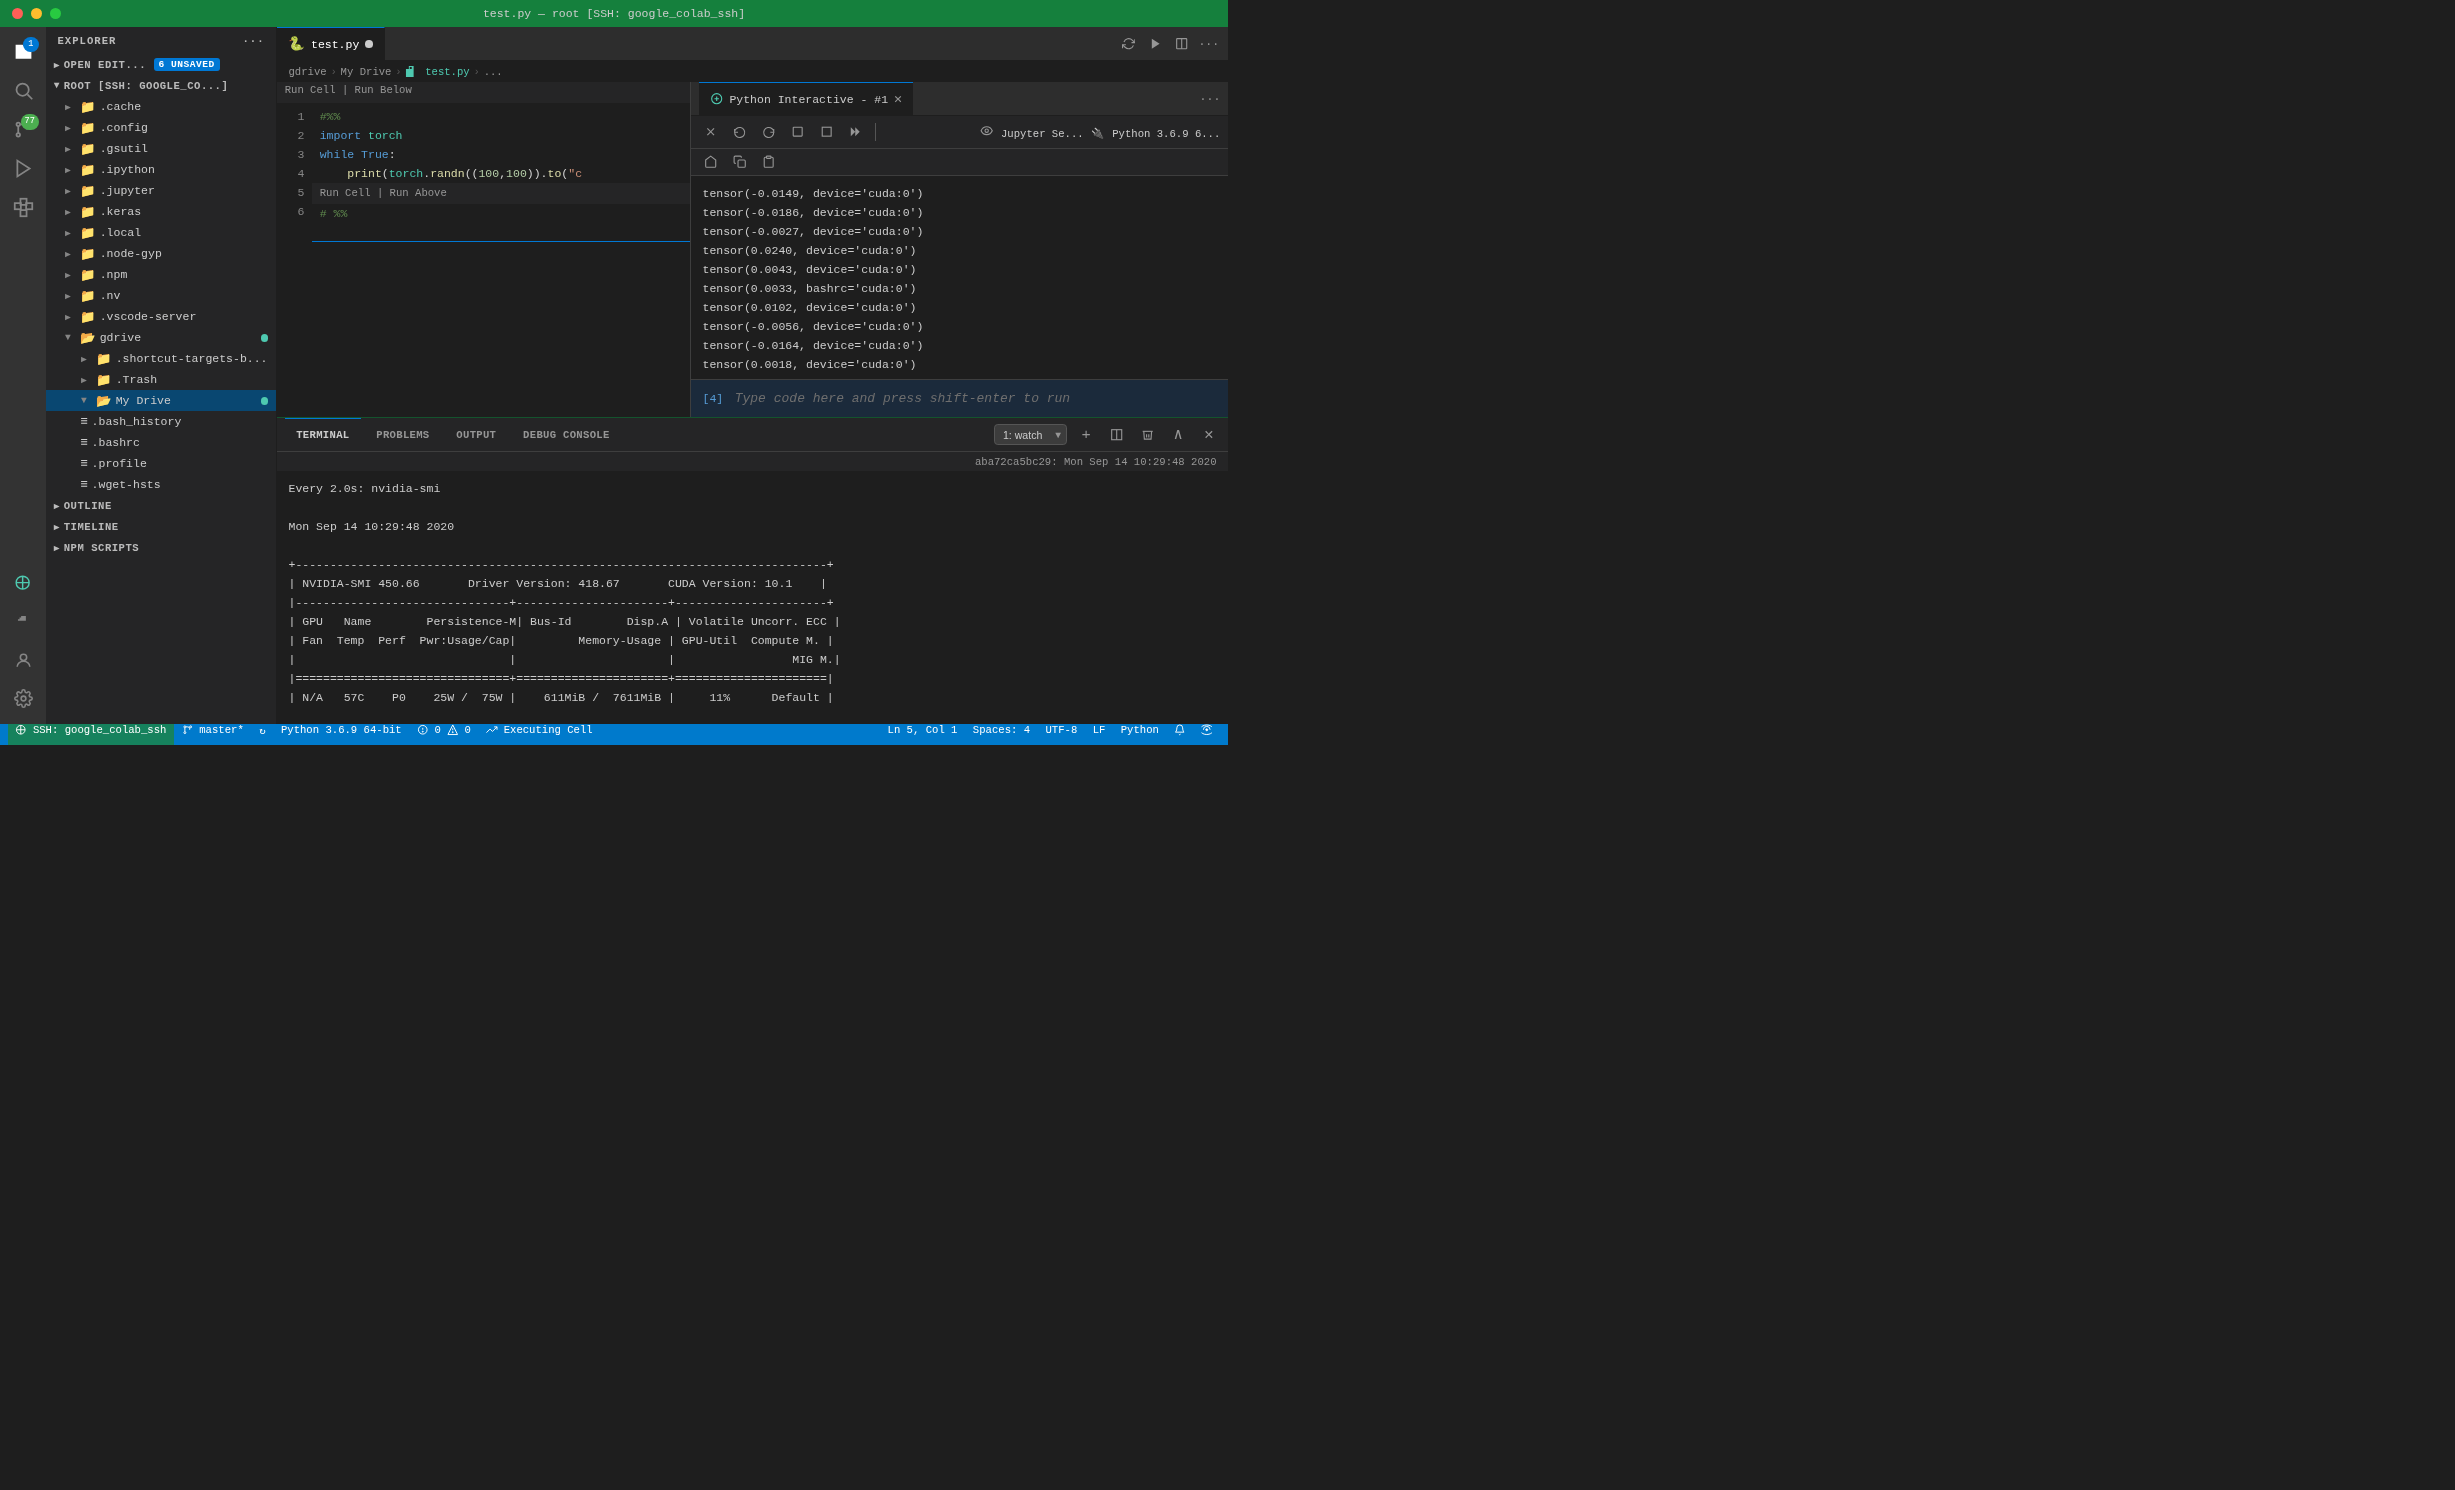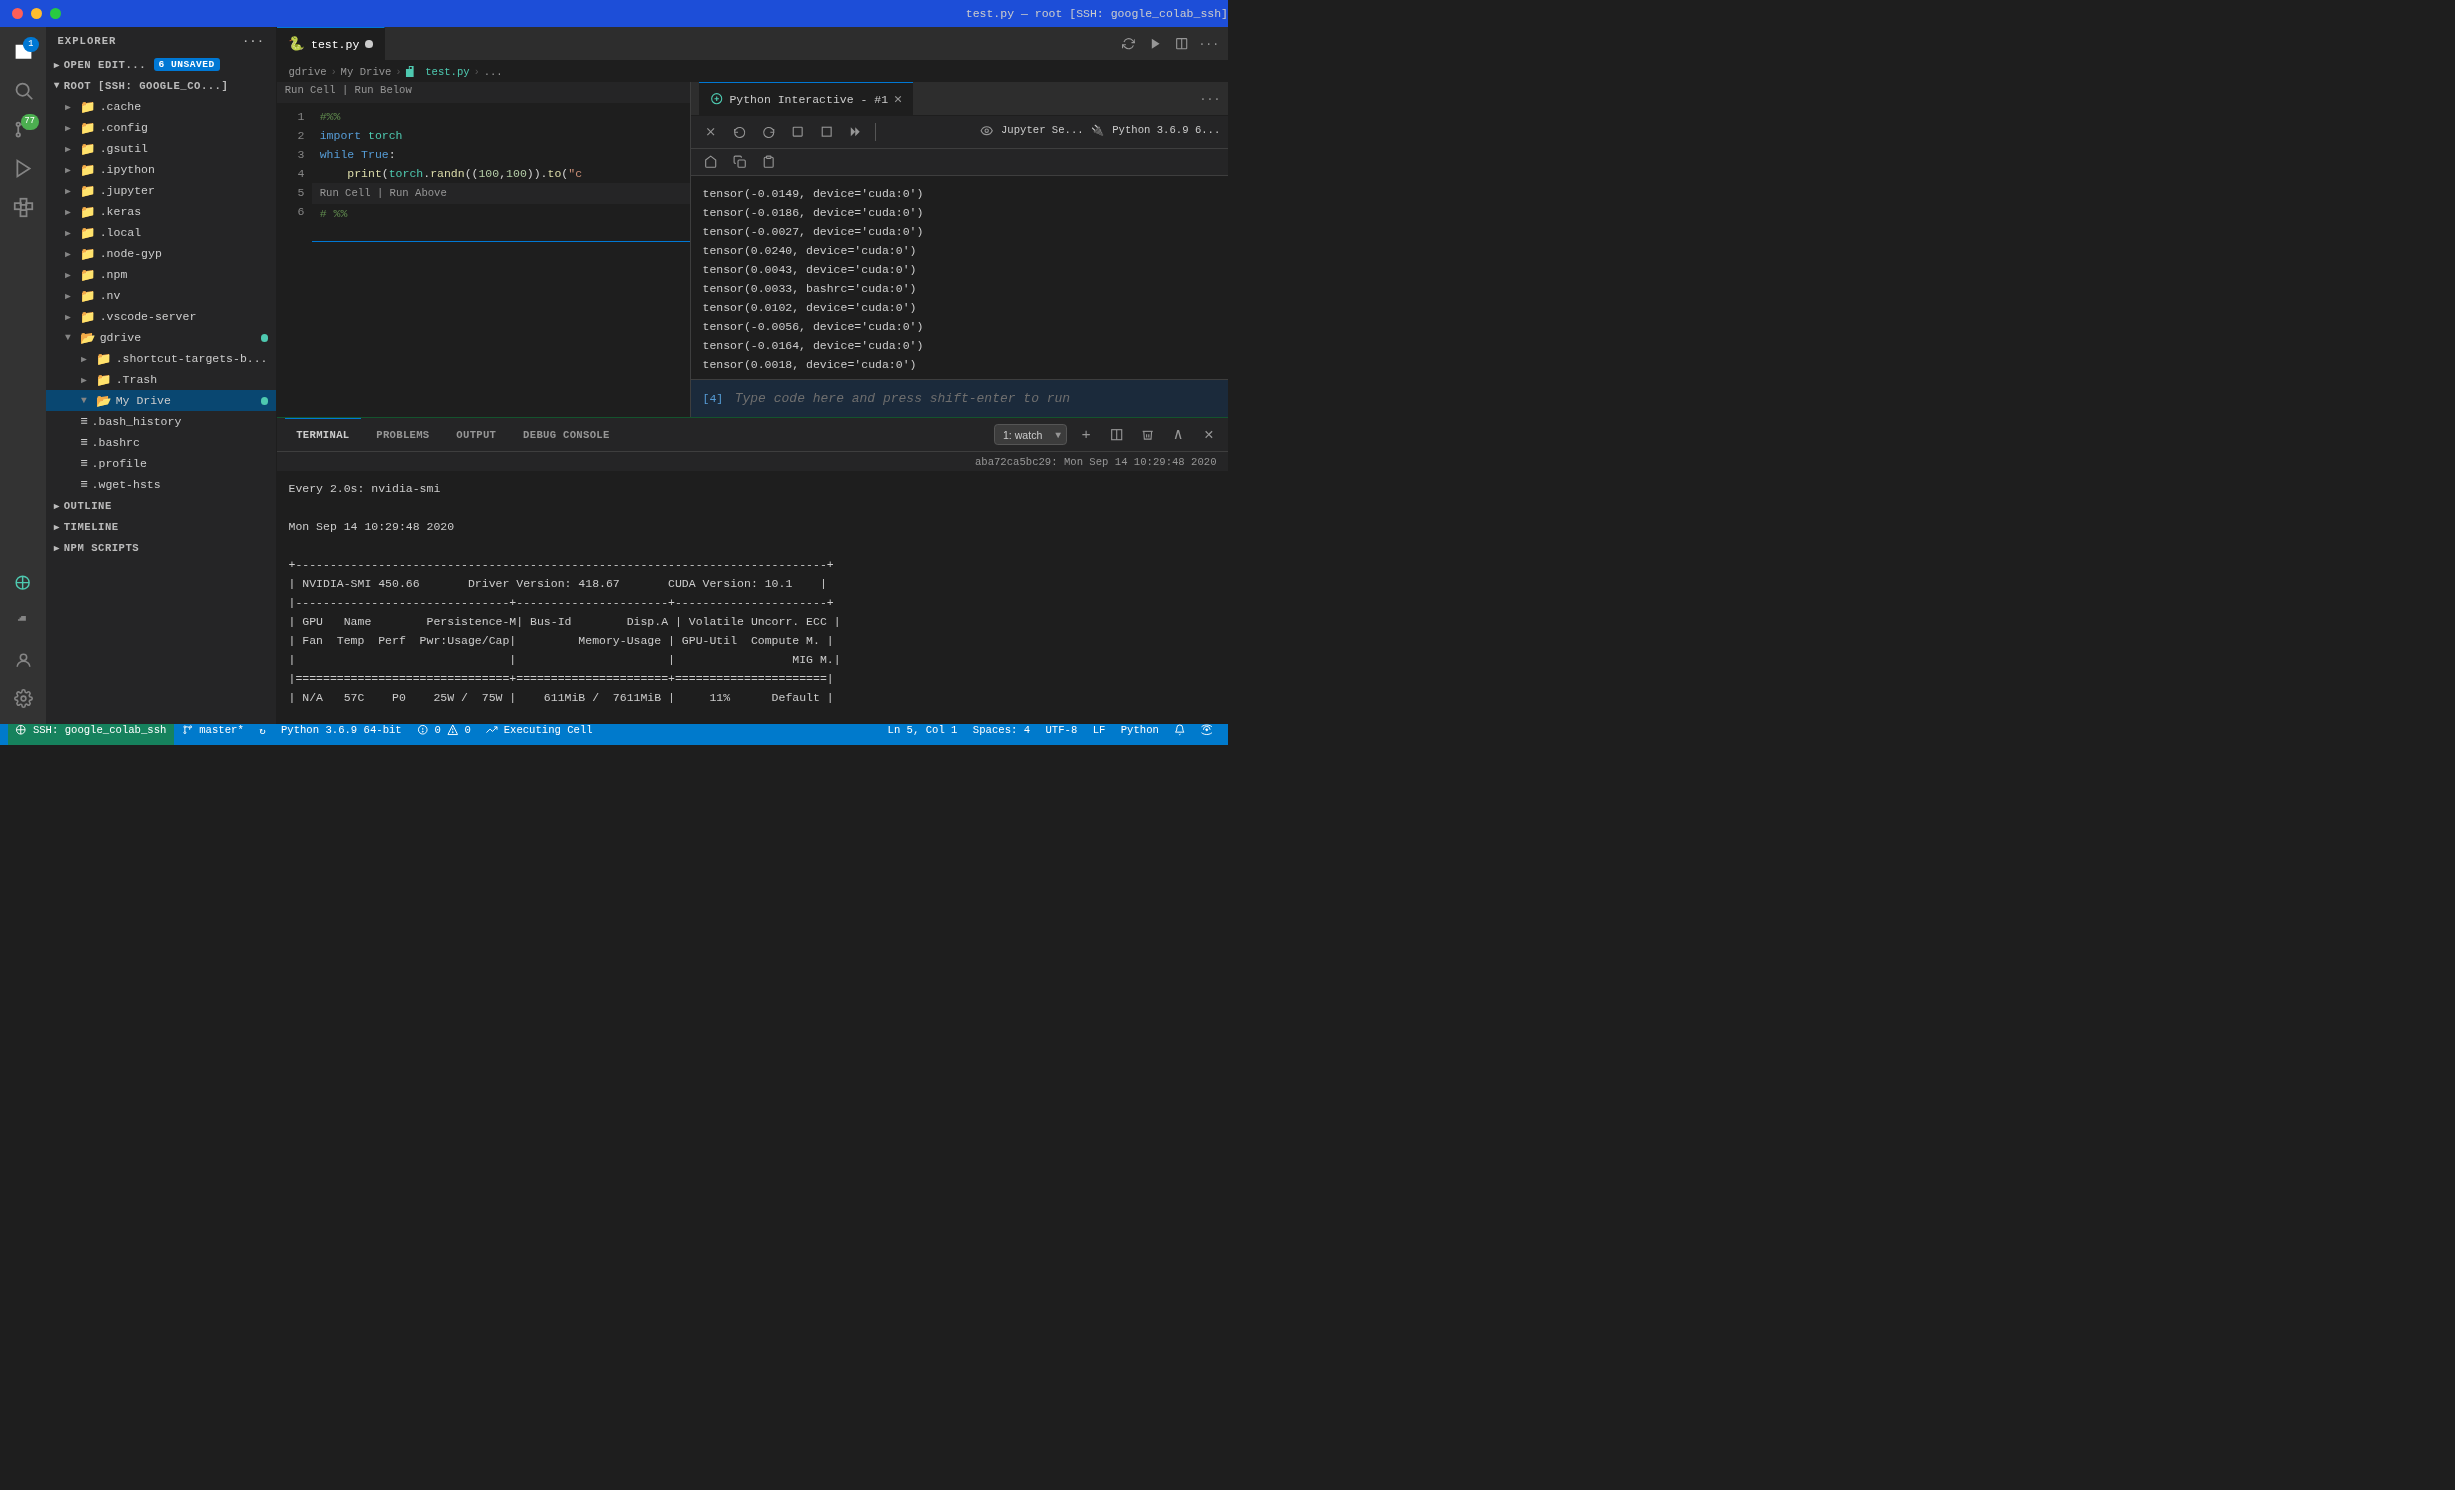--- a/index.html
+++ b/index.html
@@ -9,25 +9,25 @@
       font-size: 11.5px;
       color: #cccccc;
       width: 1228px;
       height: 745px;
       overflow: hidden;
       position: relative;
     }
 
     
     .title-bar {
-      background: #1d4ed8;
+      background: #15803d;
       height: 27px;
       display: flex;
       align-items: center;
-      justify-content: flex-end;
+      justify-content: center;
       position: relative;
       flex-shrink: 0;
     }
     .title-bar-buttons {
       position: absolute;
       left: 11.5px;
       display: flex;
       gap: 7.7px;
       align-items: center;
     }
@@ -366,21 +366,21 @@
       display: flex; align-items: center; justify-content: center;
       color: #969696;
       cursor: pointer;
       border-radius: 3.8px;
       font-size: 13.4px;
     }
     .it-sep { width: 1px; height: 17.3px; background: #555; margin: 0 3.8px; }
     .it-right {
       margin-left: auto;
       display: flex;
-      align-items: flex-start;
+      align-items: flex-end;
       gap: 7.7px;
       font-size: 10.6px;
       color: #969696;
     }
     .jupyter-label {
       color: #cccccc;
       font-size: 10.6px;
     }
     .kernel-label {
       color: #cccccc;

